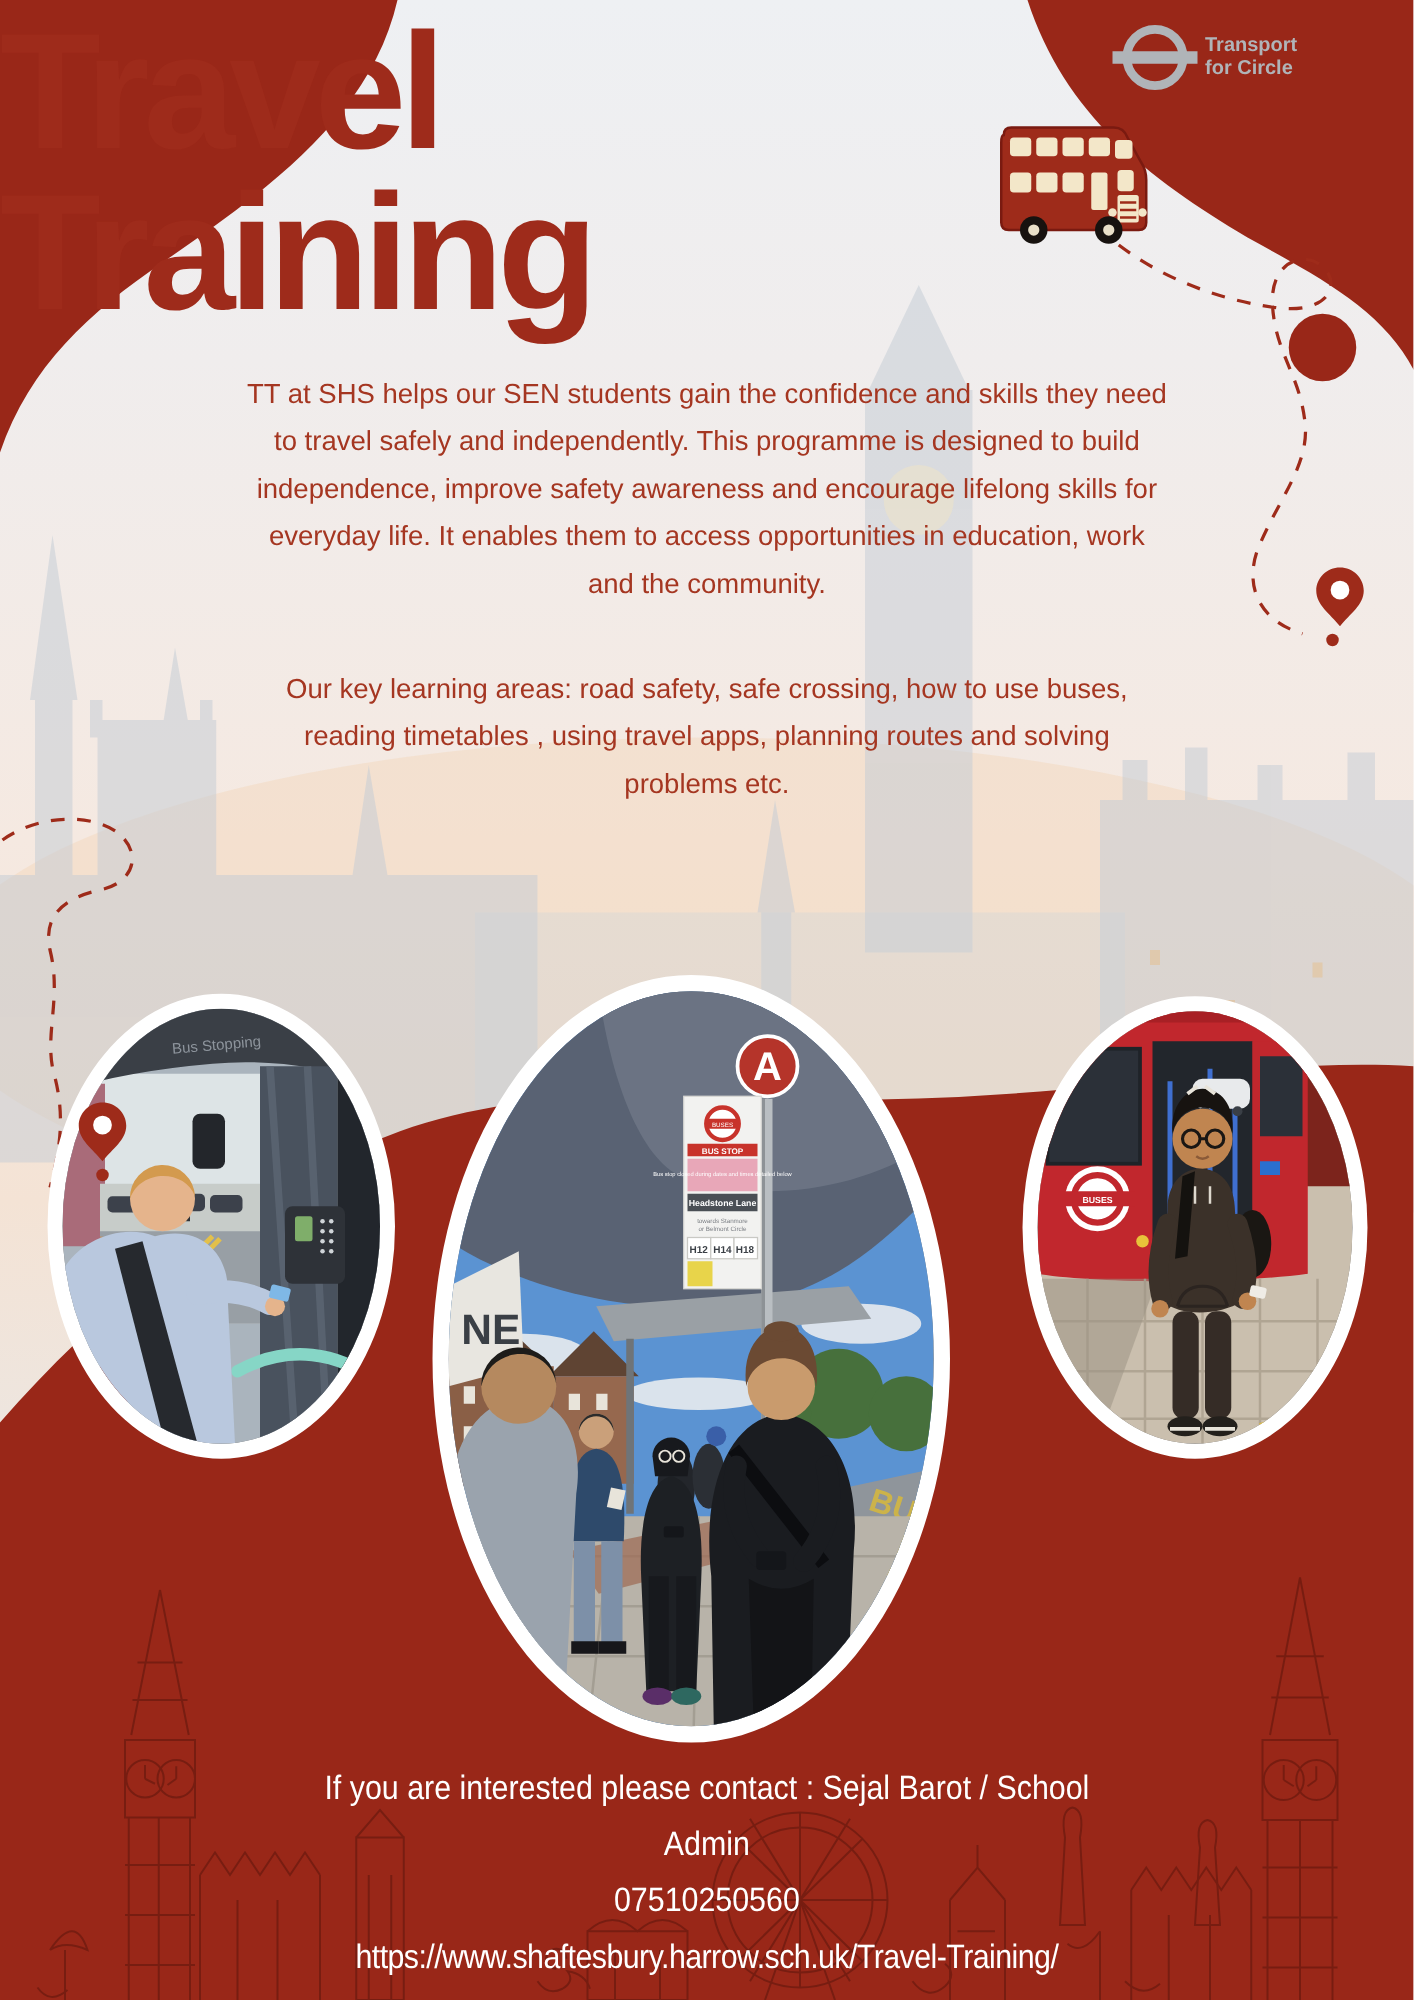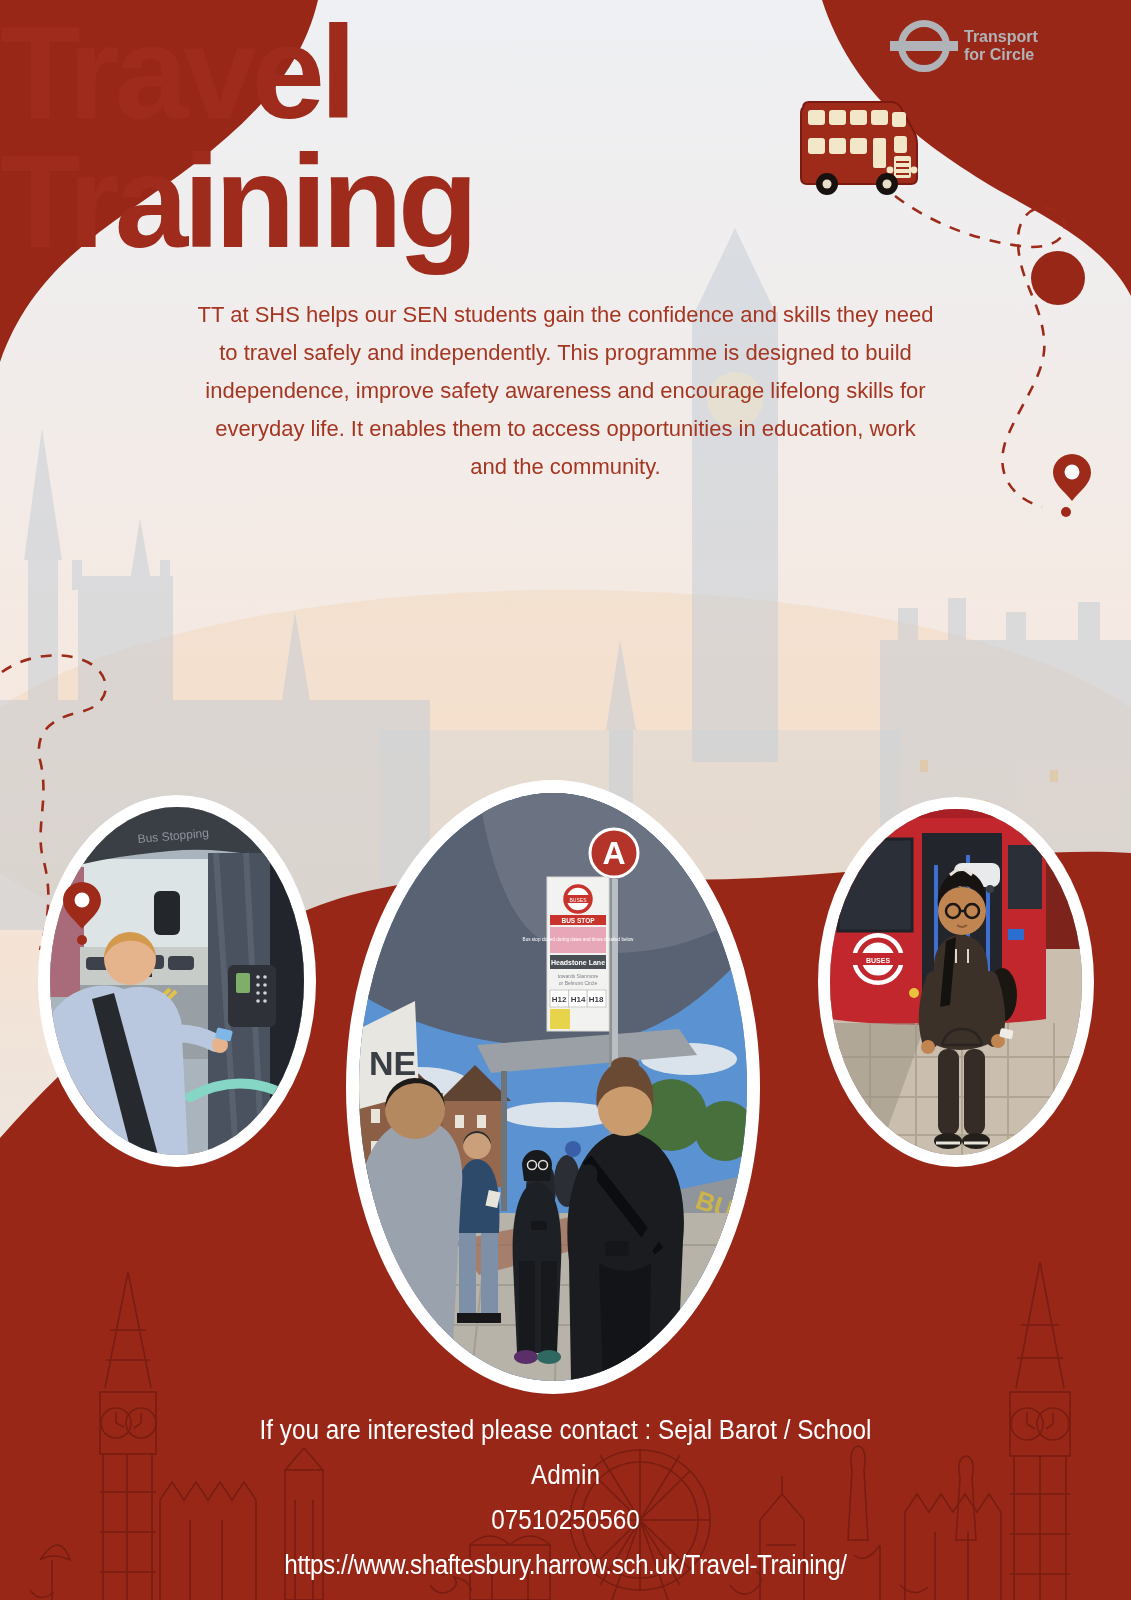--- a/index.html
+++ b/index.html
@@ -151,20 +151,23 @@
       <circle cx="32" cy="88" r="4.5" fill="#e9dfc8"></circle>
     <circle cx="92" cy="88" r="11" fill="#17120f"></circle>
       <circle cx="92" cy="88" r="4.5" fill="#e9dfc8"></circle>
   </svg>
 
   <div class="abs para" style="top:296px;">TT at SHS helps our SEN students gain the confidence and skills they need
 to travel safely and independently. This programme is designed to build
 independence, improve safety awareness and encourage lifelong skills for
 everyday life. It enables them to access opportunities in education, work
 and the community.</div>
+  <div class="abs para" style="top:532px;">Our key learning areas: road safety, safe crossing, how to use buses,
+reading timetables , using travel apps, planning routes and solving
+problems etc.</div>
 
   <div class="abs photo" style="left:38px;top:795px;width:254px;height:348px;">
     <svg width="254" height="348" viewBox="0 0 254 348" preserveAspectRatio="none">
       <rect width="254" height="348" fill="#aab4bd"></rect>
       <rect x="28" y="52" width="130" height="200" fill="#dde4e6"></rect>
       <rect x="0" y="60" width="34" height="130" fill="#a96b79"></rect>
       <g>
         <rect x="30" y="140" width="128" height="40" fill="#c7ccc9"></rect>
         <g fill="#3c414b">
             <rect x="36" y="150" width="24" height="13" rx="4"></rect>

